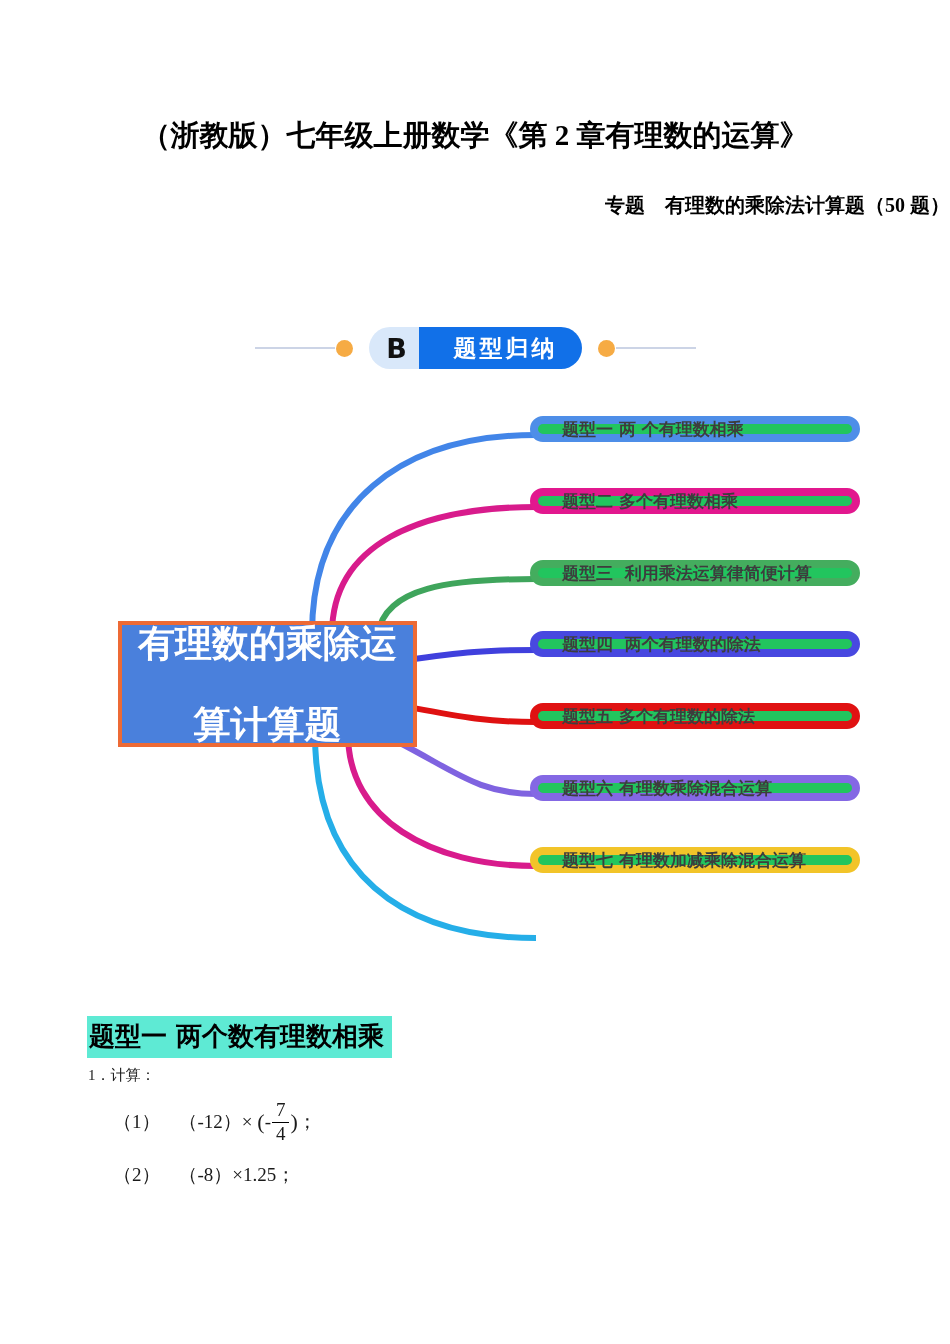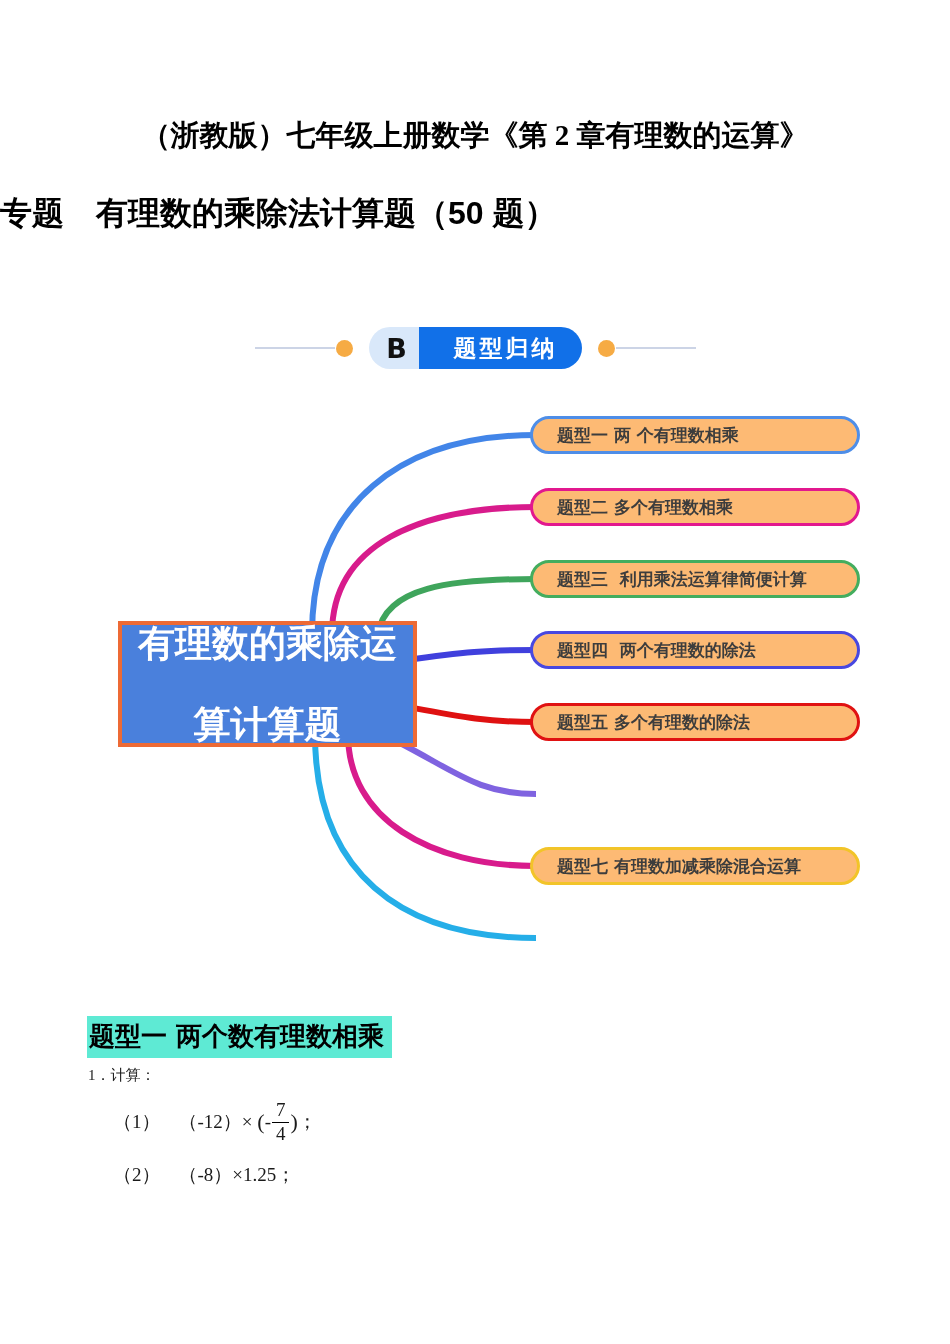--- a/index.html
+++ b/index.html
@@ -13,22 +13,22 @@
     overflow:hidden;
   }
   
   .doc-title {
     position:absolute; left:0; top:112px; width:100%;
     text-align:center; font-size:29px; font-weight:bold; color:#000;
     font-family:"Liberation Serif", serif;
   }
   .doc-subtitle {
     position:absolute; left:0; top:188px; width:100%;
-    text-align:left; font-size:32px; font-weight:bold; color:#000;
-    font-family:Liberation Sans, sans-serif;
+    text-align:right; font-size:20px; font-weight:bold; color:#000;
+    font-family:Liberation Serif, serif;
   }
   
   .banner-row {
     position:absolute; left:0; top:322px; width:100%; height:44px;
     display:flex; align-items:center; justify-content:center;
   }
   .banner-line { width:80px; height:2px; background:#ccd4e6; }
   .banner-dot { width:17px; height:17px; border-radius:50%; background:#f6ab44; }
   .banner-dot.left { margin-left:1px; }
   .banner-dot.right { margin-right:1px; }
@@ -49,22 +49,22 @@
   .mindmap { position:absolute; left:0; top:390px; width:950px; height:580px; }
   .mindmap svg { position:absolute; left:0; top:0; z-index:1; }
   .center-node {
     position:absolute; left:118px; top:227px; width:299px; height:126px;
     background:#4a80dc; border:4px solid #ed6a35; z-index:3;
     display:flex; flex-direction:column; align-items:center; justify-content:center;
     color:#ffffff; font-family:"DejaVu Sans", sans-serif;
     font-size:37px; font-weight:bold; line-height:1.28; text-align:center;gap:33px;
   }
   .branch-pill {
-    position:absolute; left:530px; width:330px; height:38px; z-index:2;
-    background:#fdba74; border:3px solid #4d7c0f; border-radius:19px;
+    position:absolute; left:530px; width:330px; height:26px; z-index:2;
+    background:#22c55e; border:8px solid #4d7c0f; border-radius:19px;
     display:flex; align-items:center; padding-left:24px;
     font-family:"DejaVu Sans", sans-serif; font-size:17px; font-weight:bold; color:#3d3d3d;
     white-space:pre;
   }
   
   .section-heading {
     position:absolute; left:87px; top:1012px;
     display:inline-block; background:#ffff00; color:#000;
     font-family:"DejaVu Sans", sans-serif; font-size:26px; font-weight:bold;
     padding:3px 8px 4px 2px; white-space:pre;
@@ -123,20 +123,21 @@
     <div class="center-node" style="background: rgb(74, 128, 220); border-color: rgb(237, 106, 53);">
       <div>有理数的乘除运</div>
       <div>算计算题</div>
     </div>
 
     <div class="branch-pill" style="top: 22px; border-color: rgb(78, 142, 232);">题型一 两 个有理数相乘</div>
     <div class="branch-pill" style="top: 94px; border-color: rgb(226, 24, 142);">题型二 多个有理数相乘</div>
     <div class="branch-pill" style="top: 166px; border-color: rgb(68, 173, 94);">题型三  利用乘法运算律简便计算</div>
     <div class="branch-pill" style="top: 237px; border-color: rgb(72, 72, 224);">题型四  两个有理数的除法</div>
     <div class="branch-pill" style="top: 309px; border-color: rgb(224, 18, 18);">题型五 多个有理数的除法</div>
+    <div class="branch-pill" style="top: 381px; border-color: rgb(132, 104, 228);">题型六 有理数乘除混合运算</div>
     <div class="branch-pill" style="top: 453px; border-color: rgb(242, 196, 41);">题型七 有理数加减乘除混合运算</div>
   </div>
 
   <div class="section-heading" style="background: #5eead4;">题型一 两个数有理数相乘</div>
 
   <div class="problem-intro">1．计算：</div>
 
   <div class="math-line q1">
     <span class="q-index">（1）</span>
     <span>（-12）× </span>

